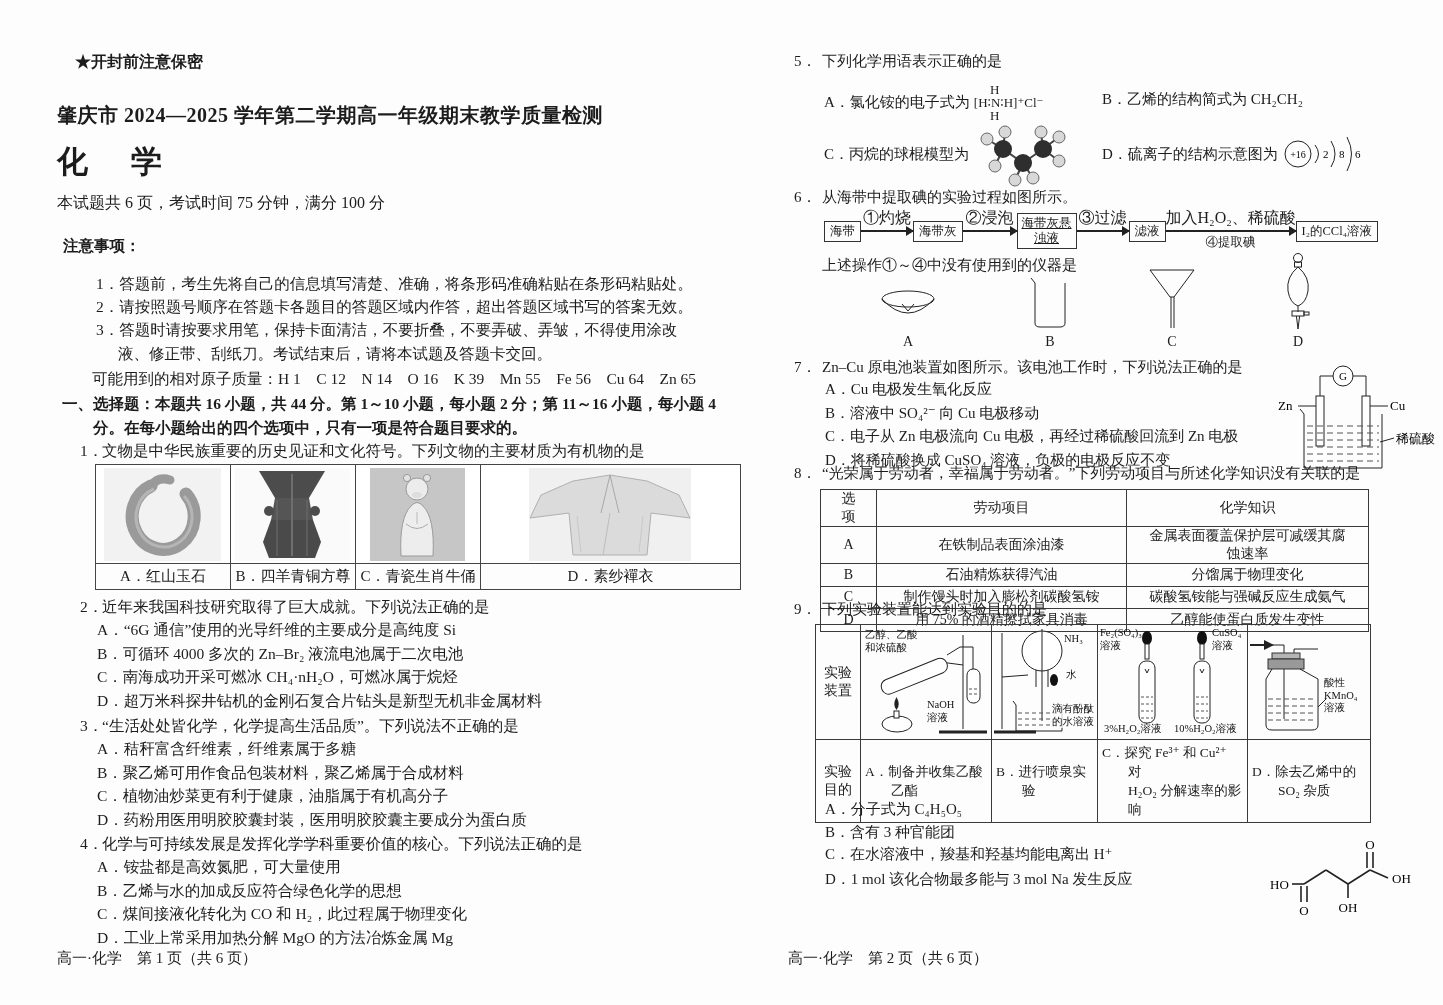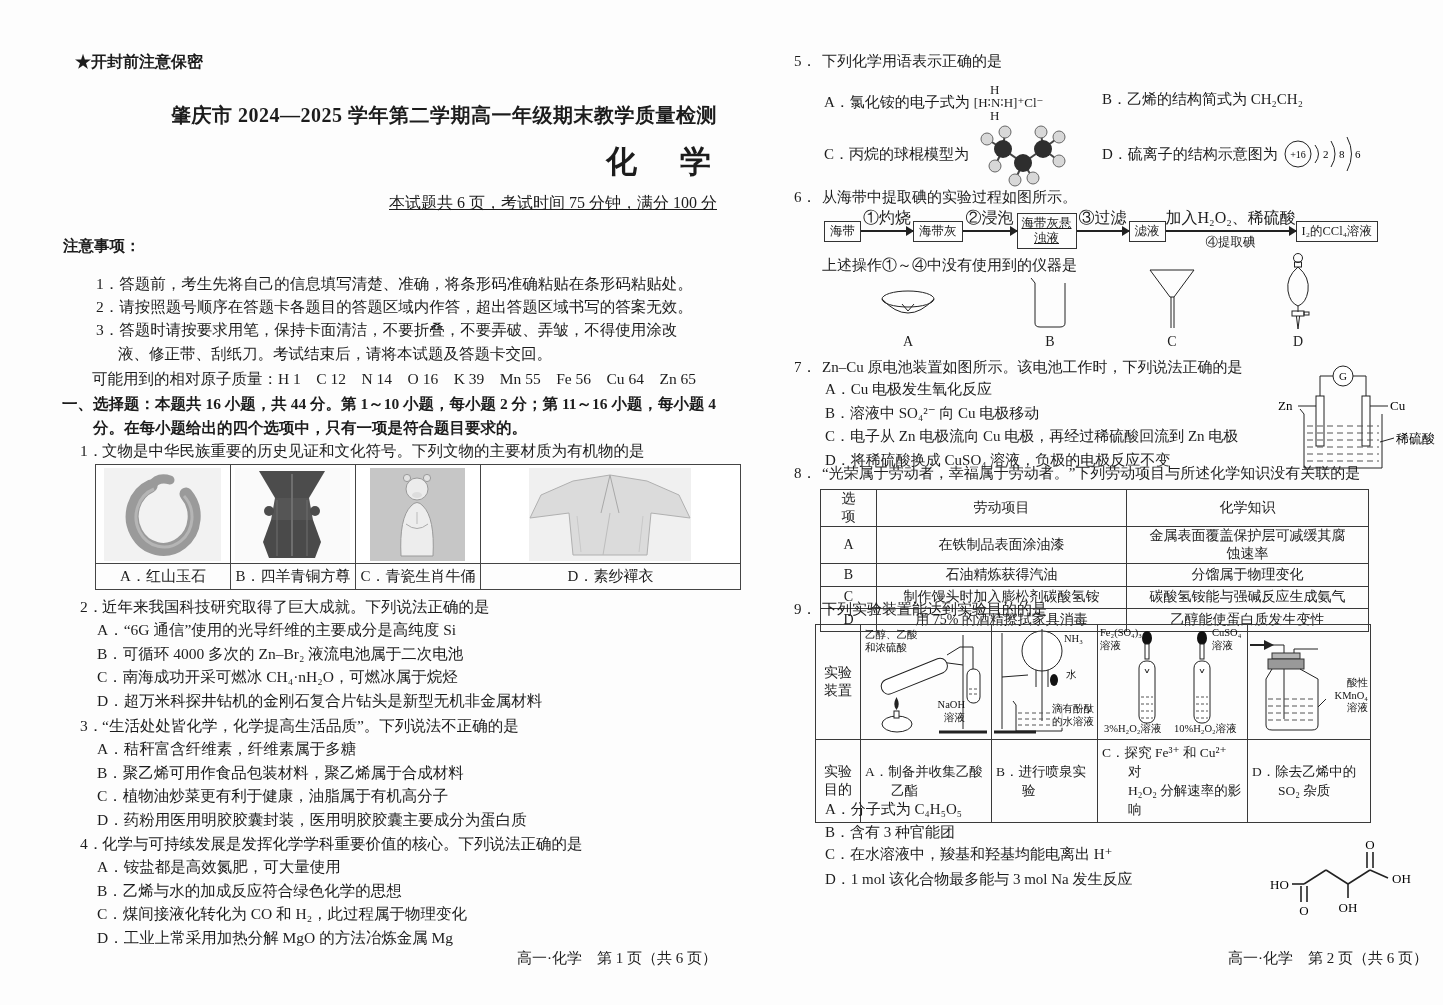--- a/index.html
+++ b/index.html
@@ -1,32 +1,32 @@
 <!DOCTYPE html>
 <html><head>
 <meta charset="utf-8">
 <style>
   * { margin:0; padding:0; box-sizing:border-box; }
   body { width:1443px; height:1005px; background:#fdfdfd; overflow:hidden;
          font-family:"Liberation Serif","DejaVu Serif",serif; color:#1c1c1c; }
   .sheet { position:relative; width:1443px; height:1005px; }
   .abs { position:absolute; }
   .b { font-weight:bold; }
-  .c { text-align:right; }
+  .c { text-align:left; }
   #p1 { left:30px; top:0; width:714px; height:1005px; font-size:15.5px; }
   #p2 { left:788px; top:0; width:650px; height:1005px; font-size:15px; }
   .q { line-height:22px; }
   .qline { position:relative; }
   .qnum { position:absolute; left:0; top:0; }
   .opt { line-height:23.7px; }
   .pre { white-space:pre-line; }
   
   .title { font-size:20px; letter-spacing:0.5px; }
   .subject { font-size:31px; letter-spacing:6px; }
-  .meta { font-size:16px;text-decoration:underline; }
+  .meta { font-size:16px; }
   .note { padding-left:22px; text-indent:-22px; line-height:23.2px; }
   .section { padding-left:31px; text-indent:-31px; line-height:23.5px; }
   .t1 { border-collapse:collapse; }
   .t1 td { border:1.5px solid #444; padding:0; text-align:center; vertical-align:middle; }
   .t1 .lab { height:26px; font-size:15px; }
   .t1 .img { height:99px; background:#fff; }
   .t1 svg { display:block; }
   
   .eform { display:inline-flex; flex-direction:column; align-items:center;
            vertical-align:middle; font-size:13px; line-height:13px; margin:0 4px; }

